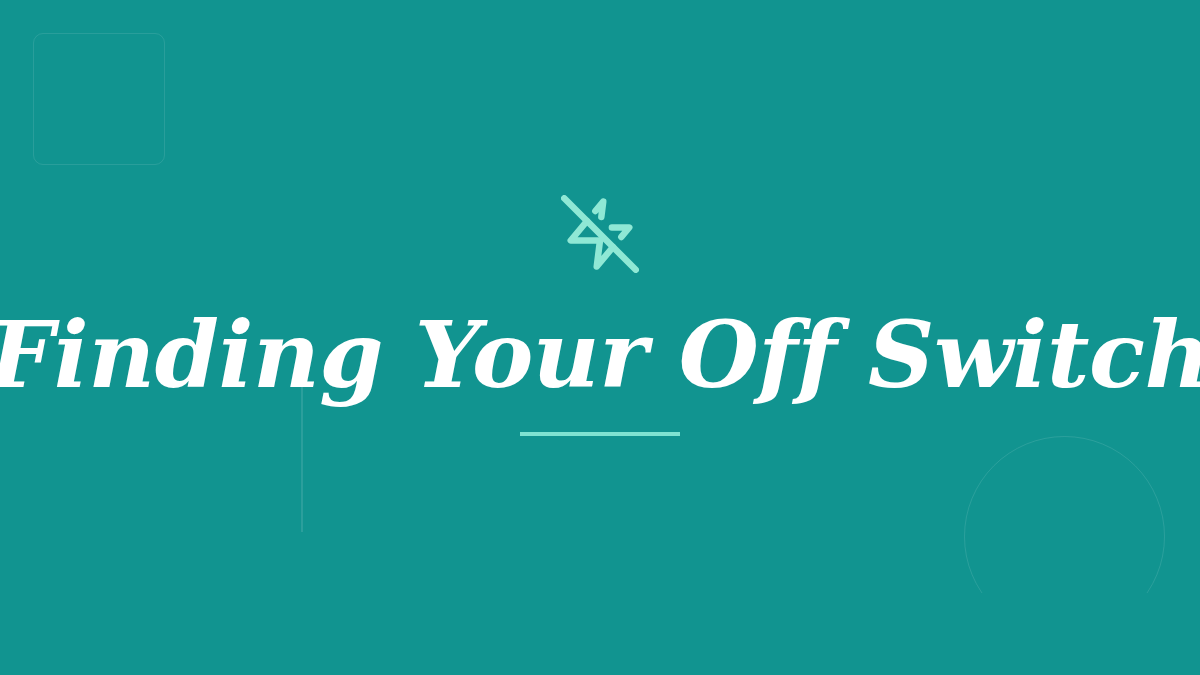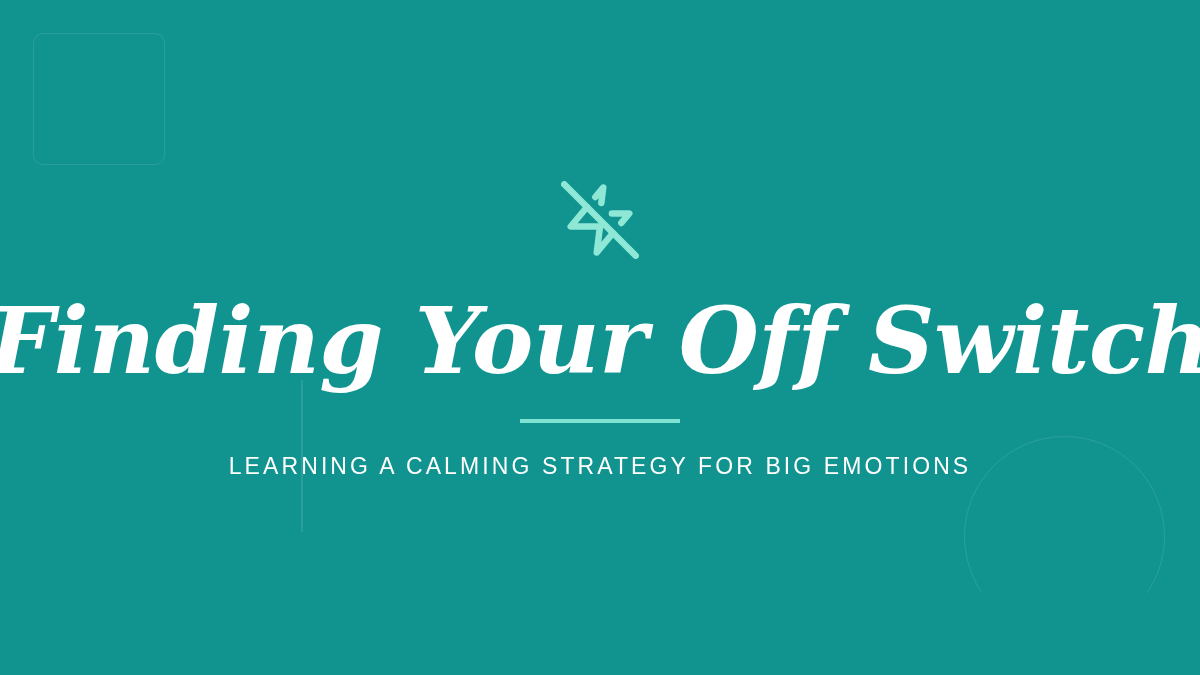--- a/index.html
+++ b/index.html
@@ -137,16 +137,15 @@
         <polyline points="18.57 12.91 21 10 15.66 10"></polyline>
         <polyline points="8 8 3 14 12 14 11 22 16 16"></polyline>
         <line x1="1" y1="1" x2="23" y2="23"></line>
       </svg>
     </div>
 
     <div class="slide-title">Finding Your Off Switch</div>
 
     <div class="title-divider"></div>
 
-    <div class="slide-subtitle">LEARNING A CALMING STRATEGY FOR BIG EMOTIONS</div>
 
   </div>
 </div>
 
 </body></html>

